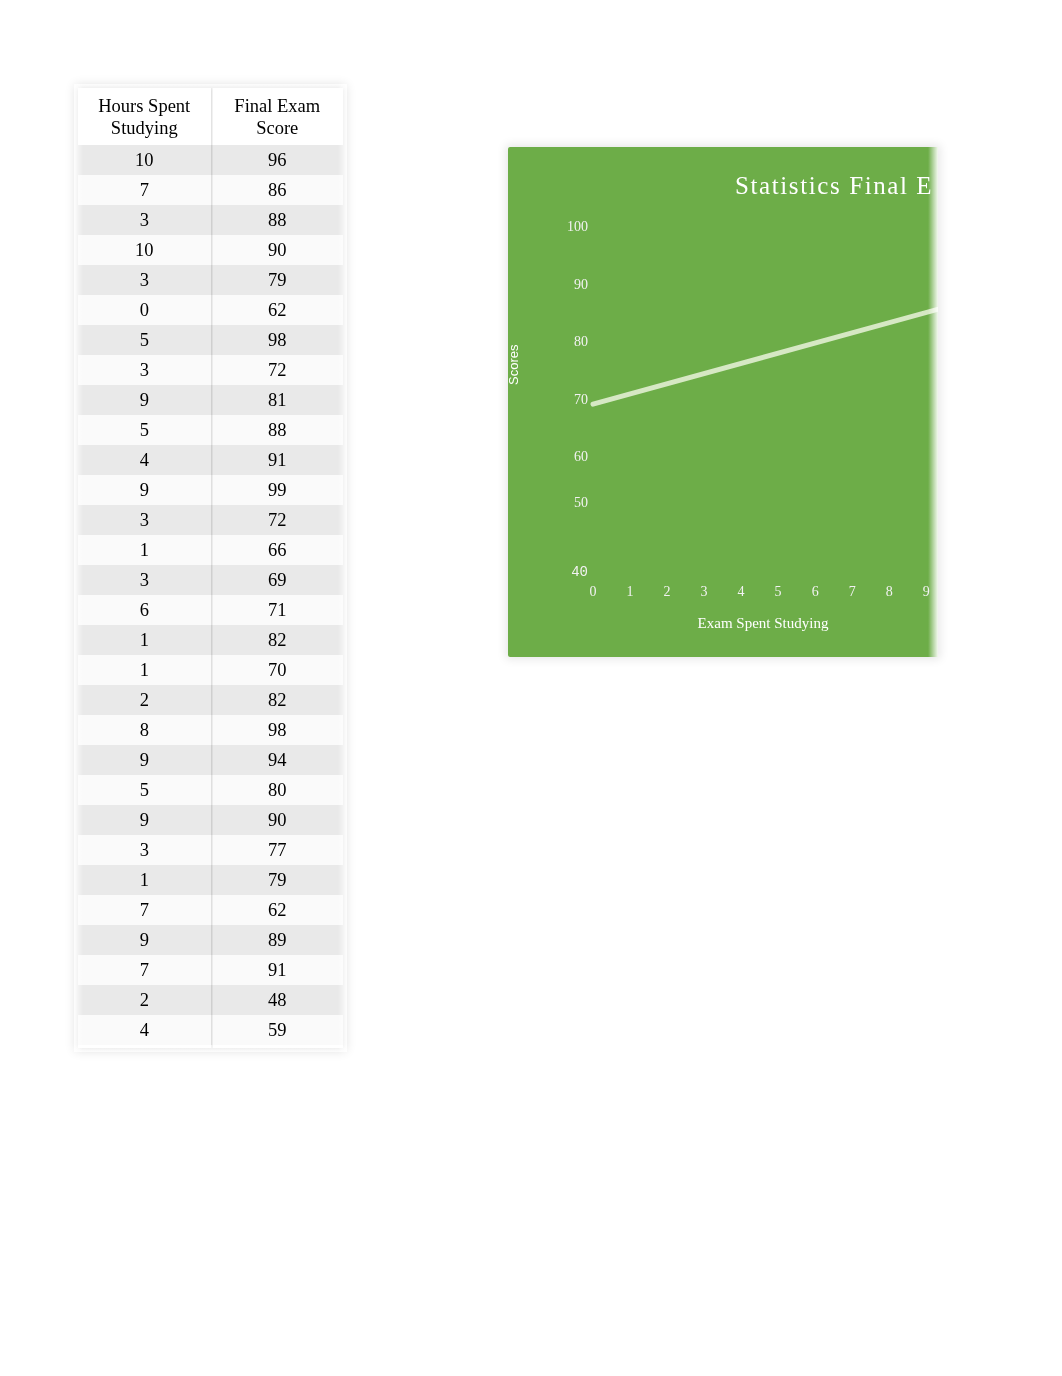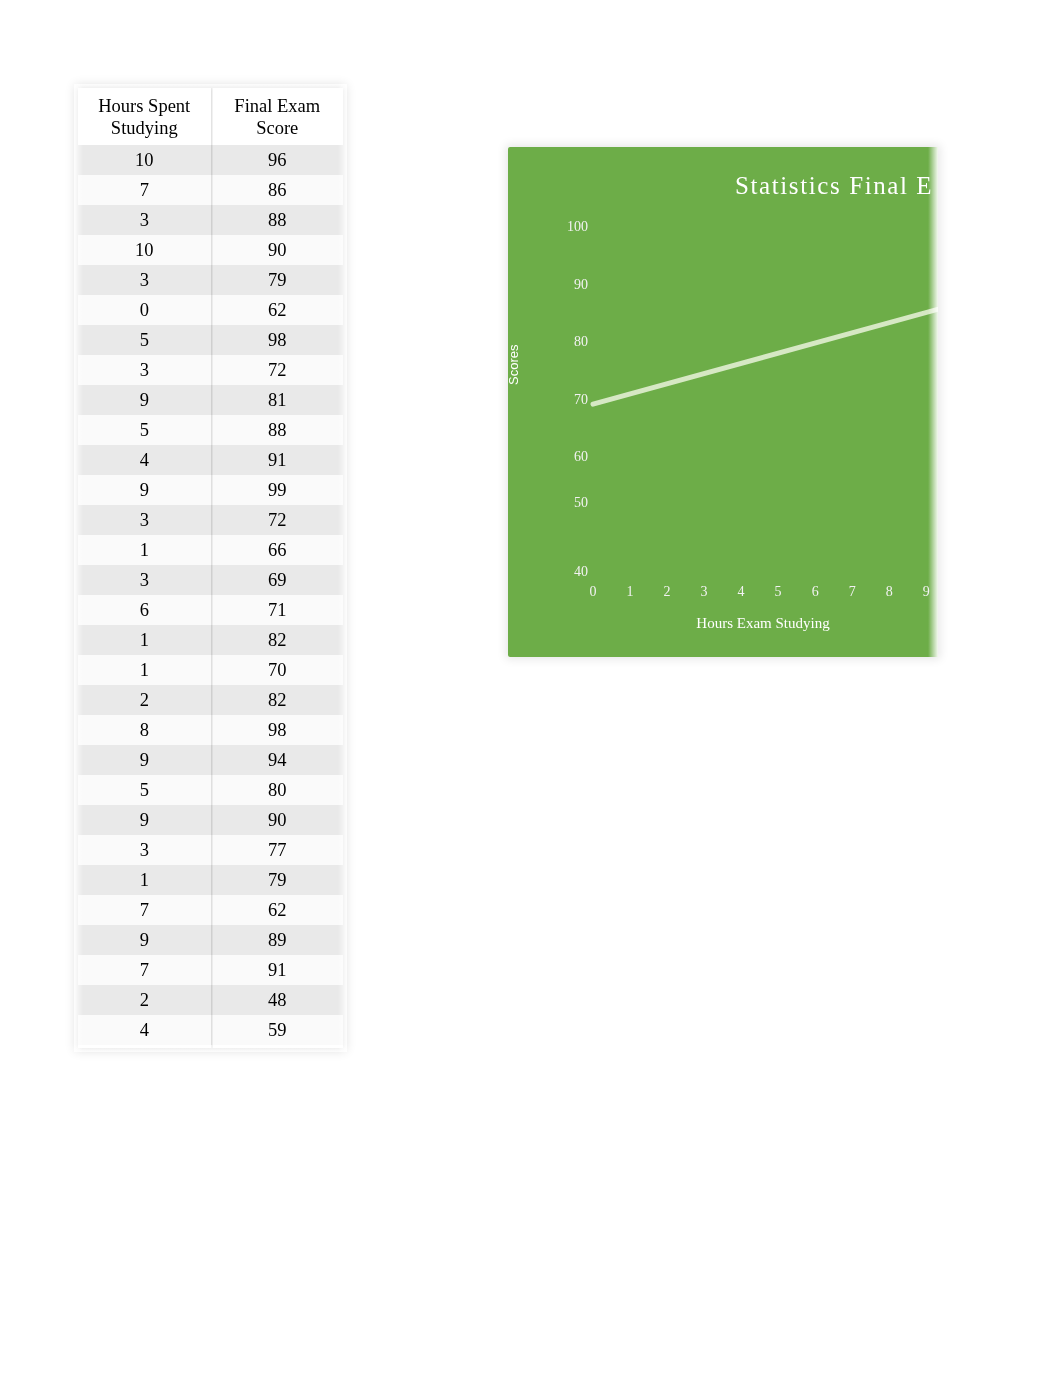--- a/index.html
+++ b/index.html
@@ -361,21 +361,21 @@
 
   <div class="yaxis-title">Scores</div>
 
   <div class="ytick-col">
       <div class="ytick" style="top: 0px; margin-left: 21px;">100</div>
       <div class="ytick" style="top: 57.5px;">90</div>
       <div class="ytick" style="top: 115px;">80</div>
       <div class="ytick" style="top: 172.5px;">70</div>
       <div class="ytick" style="top: 230px;">60</div>
       <div class="ytick" style="top: 276px;">50</div>
-      <div class="ytick" style="top: 345px;">40</div>
+      <div class="ytick" style="top: 345px; font-family: Liberation Mono, monospace;">40</div>
     </div>
 
   <div class="plot-area">
     <svg class="trendline" viewBox="0 0 435 345" preserveAspectRatio="none">
       <line id="trend-seg" x1="0" y1="177.1" x2="435" y2="57.5" stroke="#D6E8C4" stroke-width="5" stroke-linecap="round"></line>
     </svg>
   </div>
 
   <div class="xtick-row">
       <div class="xtick" style="left: 0px;">0</div>
@@ -383,16 +383,16 @@
       <div class="xtick" style="left: 74.0426px;">2</div>
       <div class="xtick" style="left: 111.064px;">3</div>
       <div class="xtick" style="left: 148.085px;">4</div>
       <div class="xtick" style="left: 185.106px;">5</div>
       <div class="xtick" style="left: 222.128px;">6</div>
       <div class="xtick" style="left: 259.149px;">7</div>
       <div class="xtick" style="left: 296.17px;">8</div>
       <div class="xtick" style="left: 333.191px;">9</div>
     </div>
 
-  <div class="xaxis-title">Hours Exam Studying</div>
+  <div class="xaxis-title">Exam Spent Studying</div>
 
   <div class="chart-clip-fade"></div>
 </div>
 
 </body></html>

